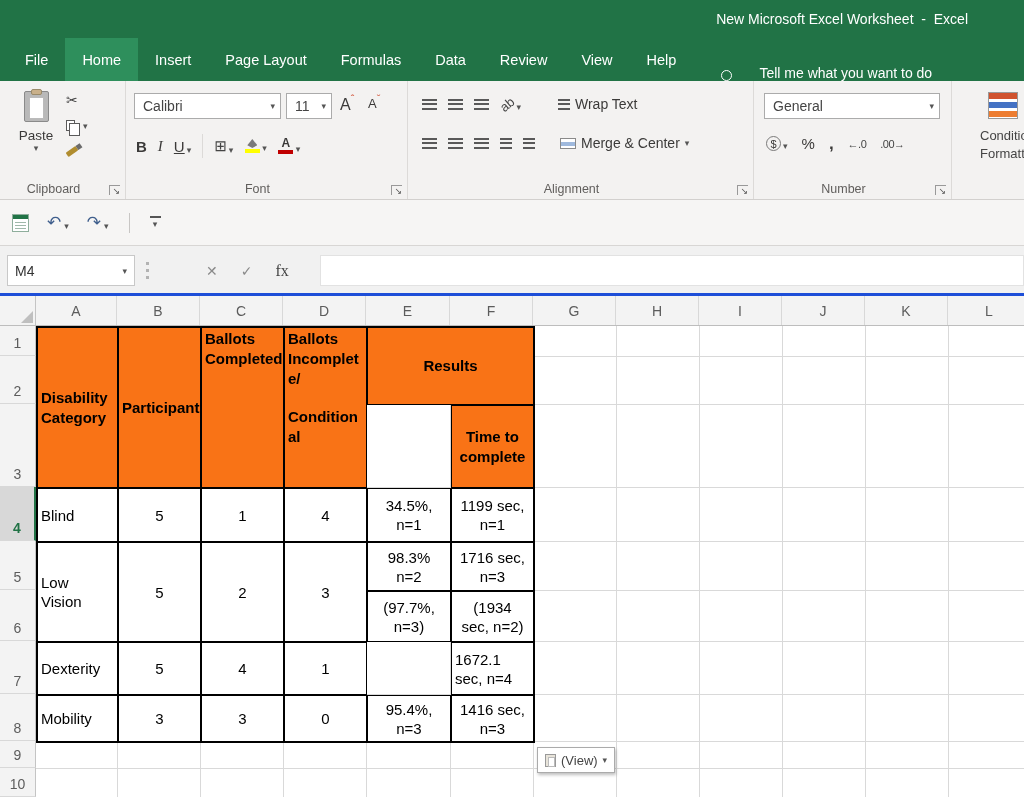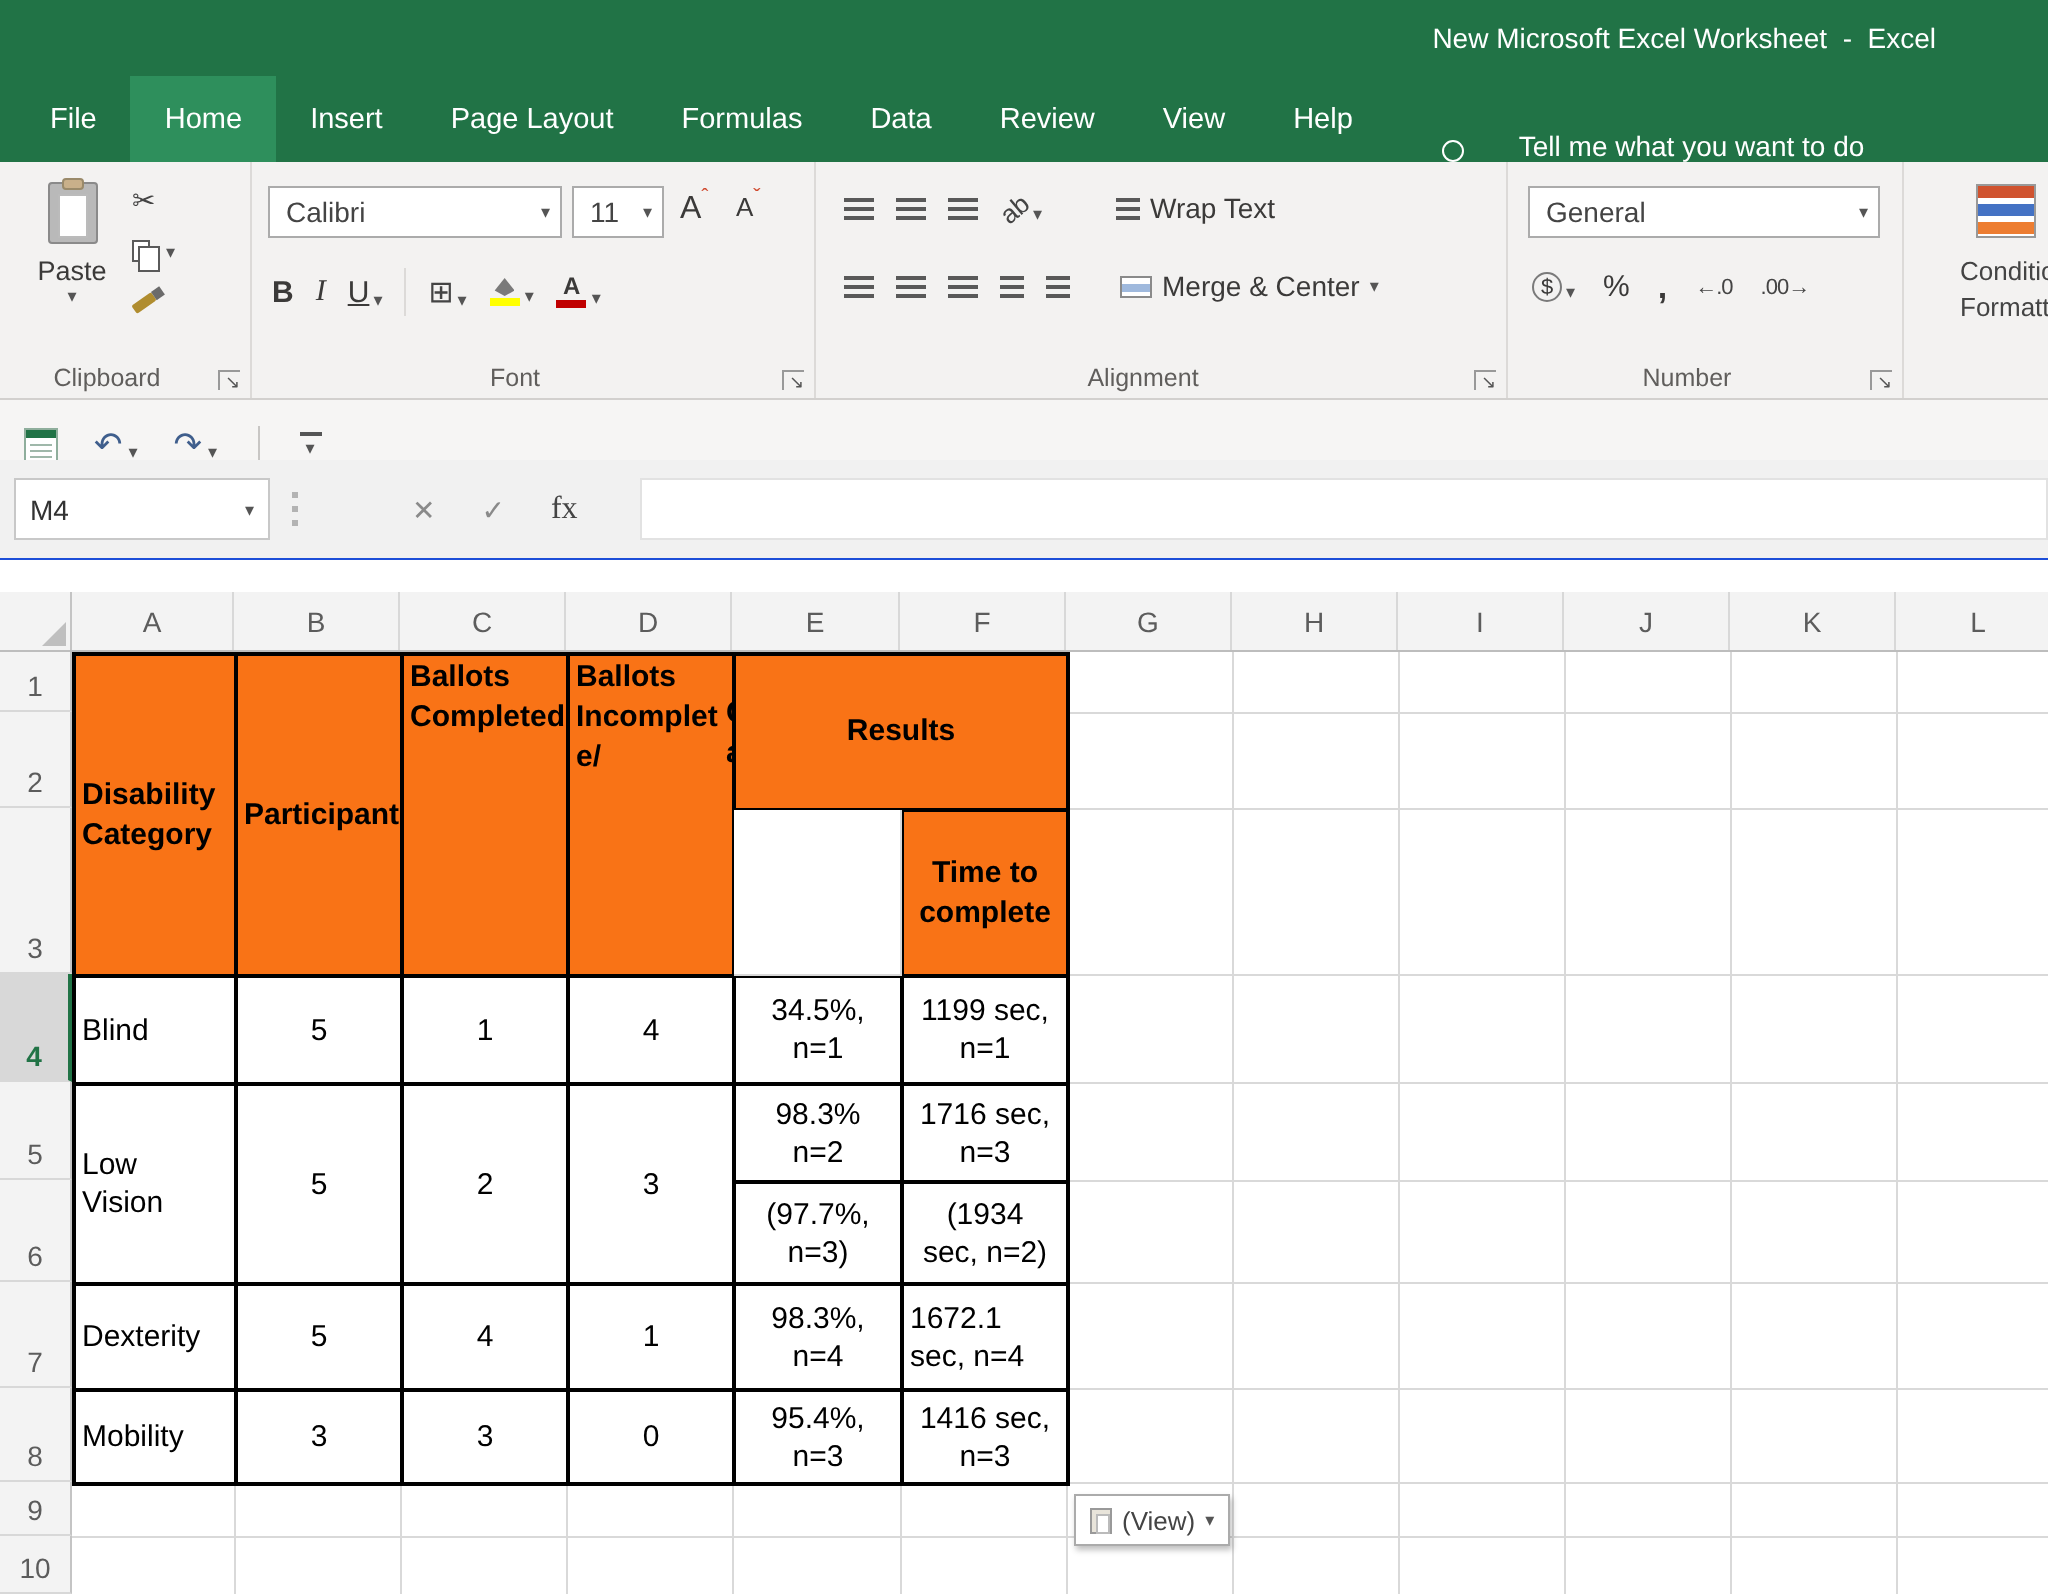--- a/index.html
+++ b/index.html
@@ -91,21 +91,21 @@
 
 .qat{position:absolute;left:0;top:200px;width:100%;height:46px;background:#f6f5f4;border-bottom:1px solid #d8d6d4;display:flex;align-items:center;padding-left:12px;gap:18px}
 .wb-ico{width:17px;height:18px;border:1px solid #8fae9c;background:linear-gradient(#217346 0 4px,#fff 4px);position:relative}
 .wb-ico::after{content:'';position:absolute;left:2px;top:7px;right:2px;height:7px;background:repeating-linear-gradient(to bottom,#9fb8aa 0 1px,transparent 1px 3px)}
 .qbtn{display:flex;align-items:flex-end;gap:3px;font-size:17px;color:#3f5e8c;line-height:16px}
 .vsep{border-left:1px solid #c8c6c4;height:20px;margin:0 2px}
 .qmore{display:flex;flex-direction:column;align-items:center;gap:1px}
 .qmore .bar{width:11px;height:2px;background:#555}
 
 
-.frow{position:absolute;left:0;top:230px;width:100%;height:50px;background:#f1f1f1;border-bottom:1px solid #1d4ed8}
+.frow{position:absolute;left:0;top:246px;width:100%;height:50px;background:#f1f1f1;border-bottom:3px solid #1d4ed8}
 .namebox{position:absolute;left:7px;top:9px;width:128px;height:31px;background:#fff;border:1px solid #c8c8c8;display:flex;align-items:center;justify-content:space-between;padding:0 7px;font-size:14px;color:#333}
 .fsplit{position:absolute;left:146px;top:16px;height:17px;border-left:3px dotted #b3b3b3}
 .fx-btns{position:absolute;left:206px;top:9px;height:31px;display:flex;align-items:center;gap:23px;font-size:14px;color:#8a8a8a}
 .fxlabel{font-family:"Liberation Serif",serif;color:#444;font-size:16px}
 .ffield{position:absolute;left:320px;top:9px;right:0;height:31px;background:#fff;border:1px solid #e2e2e2;font-size:14px;padding:0 6px;display:flex;align-items:center}
 
 
 .colhdr{position:absolute;left:0;top:296px;width:100%;height:30px;display:flex;background:#f3f3f3;border-bottom:1px solid #bdbdbd}
 .corner{width:36px;height:100%;border-right:1px solid #c4c4c4;background:#f3f3f3;position:relative;flex:0 0 36px}
 .corner::after{content:'';position:absolute;right:2px;bottom:2px;width:0;height:0;border-left:12px solid transparent;border-bottom:12px solid #bfbfbf}
@@ -116,21 +116,21 @@
 #gridlines{position:absolute;left:0;top:326px;width:1024px;height:471px;z-index:1;pointer-events:none}
 .vline{position:absolute;top:0;bottom:0;width:1px;background:#d9d9d9}
 .hline{position:absolute;left:36px;right:0;height:1px;background:#d9d9d9}
 
 
 .dtable{position:absolute;left:36px;top:326px;display:grid;grid-template-columns:81px 83px 83px 83px 84px 83px;grid-template-rows:30px 48px 83px 54px 49px 51px 53px 47px;border:1px solid #000;z-index:2}
 .tc{border:1px solid #000;background:#fff;font-size:15px;line-height:19px;color:#000;display:flex;align-items:center;justify-content:center;text-align:center;padding:1px 3px;white-space:pre-line;min-width:0;overflow:hidden}
 .hd{background:#f97316;font-weight:bold;white-space:normal;overflow-wrap:break-word;word-wrap:break-word;line-height:20px}
 .tl{justify-content:flex-start;text-align:left}
 .tt{align-items:flex-start}
-.colspans{flex-direction:row;align-items:flex-start;justify-content:flex-start}
+.colspans{flex-direction:column;align-items:flex-start;justify-content:flex-start}
 .colspans .p2{margin-top:18px}
 .hd span{display:block;max-width:100%;overflow-wrap:break-word;word-wrap:break-word}
 
 
 .paste-opt{position:absolute;left:537px;top:747px;height:26px;background:#fff;border:1px solid #ababab;box-shadow:1px 2px 3px rgba(0,0,0,.25);display:flex;align-items:center;gap:5px;padding:0 7px;font-size:13px;color:#444;z-index:4}
 .po-ico{width:11px;height:13px;background:#e8e4da;border:1px solid #999;position:relative}
 .po-ico::after{content:'';position:absolute;left:2px;top:2px;width:5px;height:8px;background:#fff;border:1px solid #bbb}
 </style>
 </head>
 <body>
@@ -409,22 +409,20 @@
 n=3)</div>
   <div class="tc" style="grid-area:5/6/6/7">1716 sec,
 n=3</div>
   <div class="tc" style="grid-area:6/6/7/7">(1934
 sec, n=2)</div>
 
   <div class="tc tl" style="grid-area:7/1/8/2">Dexterity</div>
   <div class="tc" style="grid-area:7/2/8/3">5</div>
   <div class="tc" style="grid-area:7/3/8/4">4</div>
   <div class="tc" style="grid-area:7/4/8/5">1</div>
-  <div class="tc" style="grid-area:7/5/8/6">98.3%,
-n=4</div>
   <div class="tc tl" style="grid-area:7/6/8/7">1672.1
 sec, n=4</div>
 
   <div class="tc tl" style="grid-area:8/1/9/2">Mobility</div>
   <div class="tc" style="grid-area:8/2/9/3">3</div>
   <div class="tc" style="grid-area:8/3/9/4">3</div>
   <div class="tc" style="grid-area:8/4/9/5">0</div>
   <div class="tc" style="grid-area:8/5/9/6">95.4%,
 n=3</div>
   <div class="tc" style="grid-area:8/6/9/7">1416 sec,

